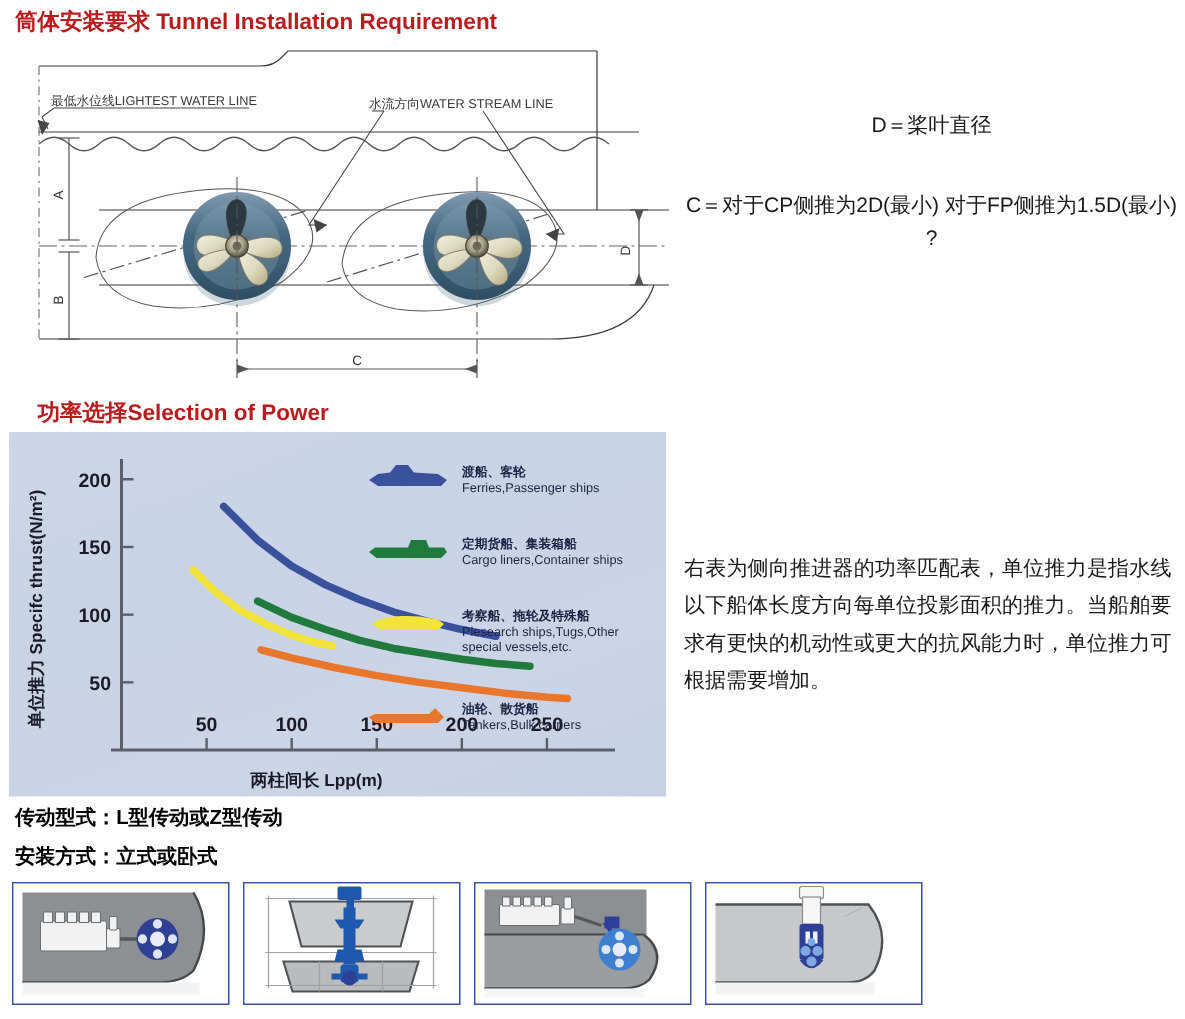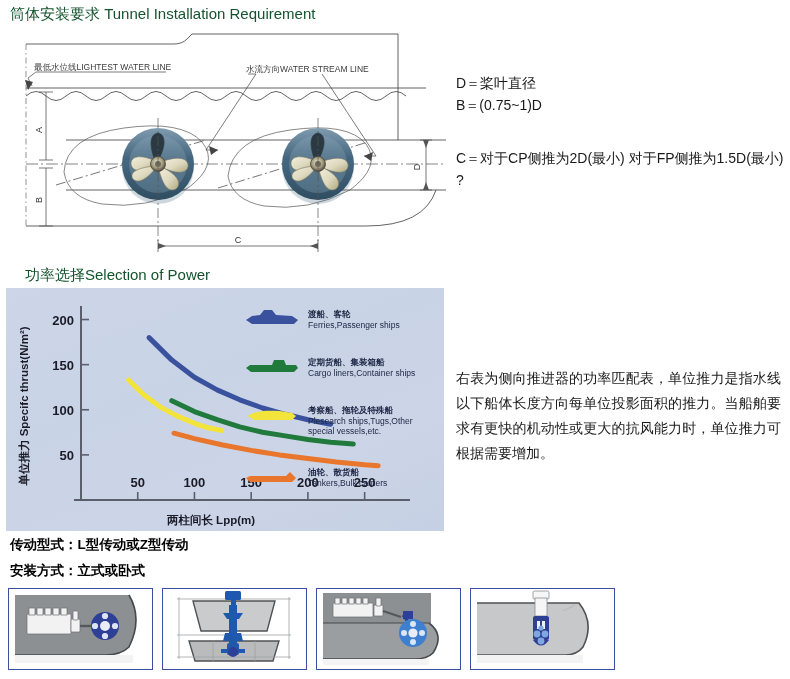--- a/index.html
+++ b/index.html
@@ -9,39 +9,39 @@
     font-family:"Liberation Sans","DejaVu Sans",sans-serif;
     color:#000;
     position:relative;
     overflow:hidden;
   }
   .page{position:relative;width:790px;height:679px;}
 
   
   .h-title{
     position:absolute;
-    font-size:15px;font-weight:normal;letter-spacing:0px;
-    white-space:nowrap;color:#14532d;
+    font-size:15px;font-weight:bold;letter-spacing:0px;
+    white-space:nowrap;color:#b91c1c;
   }
   #title-1{left:10px;top:5px;}
   #title-2{left:25px;top:266px;}
   .sub-line{
     position:absolute;left:10px;
     font-size:13.5px;font-weight:bold;white-space:nowrap;color:#000;
   }
   #drive-type{top:536px;}
   #mount-type{top:562px;}
 
   
   .rtext{
     position:absolute;
     font-size:14px;line-height:22px;color:#1a1a1a;
   }
   #formula-block{left:456px;top:72px;width:330px;}
-  #formula-block div{white-space:nowrap;}
+  #formula-block div{white-space:nowrap;text-align:center;}
   #formula-block div.wrap{white-space:normal;margin-top:31px;}
   #note-block{left:456px;top:366px;width:325px;line-height:25px;text-align:justify;}
 
   
   #drawing{position:absolute;left:6px;top:30px;width:440px;height:232px;background:#fff;}
 
   
   #chart{
     position:absolute;left:6px;top:288px;width:438px;height:243px;
     background:linear-gradient(160deg,#ccd6e8 0%,#c9d3e6 40%,#ccd5e7 70%,#c6d0e4 100%);
@@ -204,21 +204,20 @@
       <polygon points="420,152 417,160 423,160" fill="#555"></polygon>
       <text x="414" y="137" font-size="9" fill="#333" transform="rotate(-90 414 137)" text-anchor="middle">D</text>
 
       <text x="28" y="40" font-size="8.5" fill="#3b3b3b" font-family="'Liberation Sans',sans-serif">最低水位线LIGHTEST WATER LINE</text>
       <text x="240" y="42" font-size="8.5" fill="#3b3b3b" font-family="'Liberation Sans',sans-serif">水流方向WATER STREAM LINE</text>
     </svg>
   </div>
 
   <div class="rtext" id="formula-block">
     <div>D＝桨叶直径</div>
-    <div>B＝(0.75~1)D</div>
     <div class="wrap">C＝对于CP侧推为2D(最小) 对于FP侧推为1.5D(最小)</div>
     <div>?</div>
   </div>
 
   <div class="h-title" id="title-2">功率选择Selection of Power</div>
 
   <div id="chart">
     <svg width="438" height="243" viewBox="0 0 438 243">
 
       <g stroke="#5a5f6b" stroke-width="2" fill="none">

